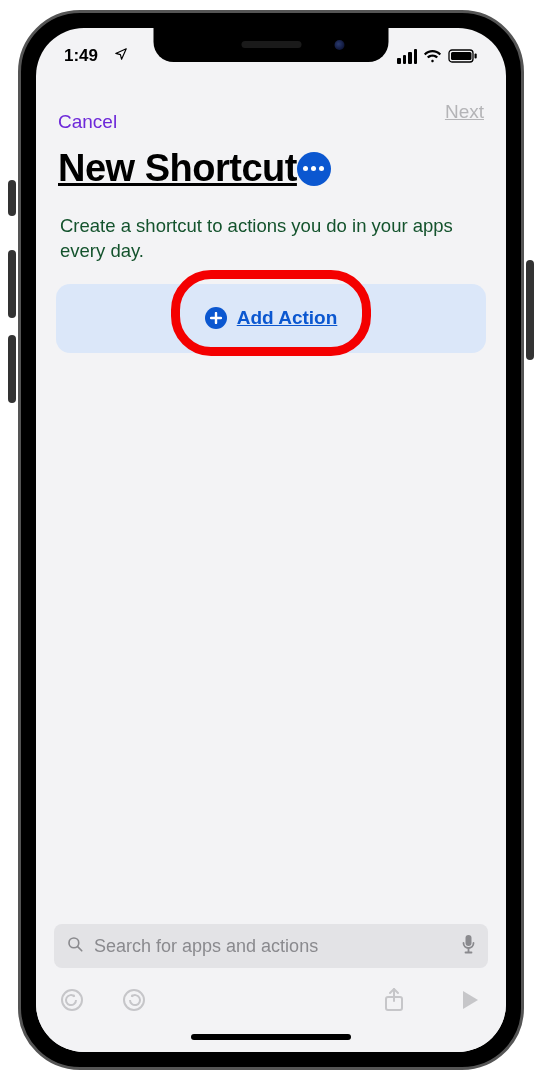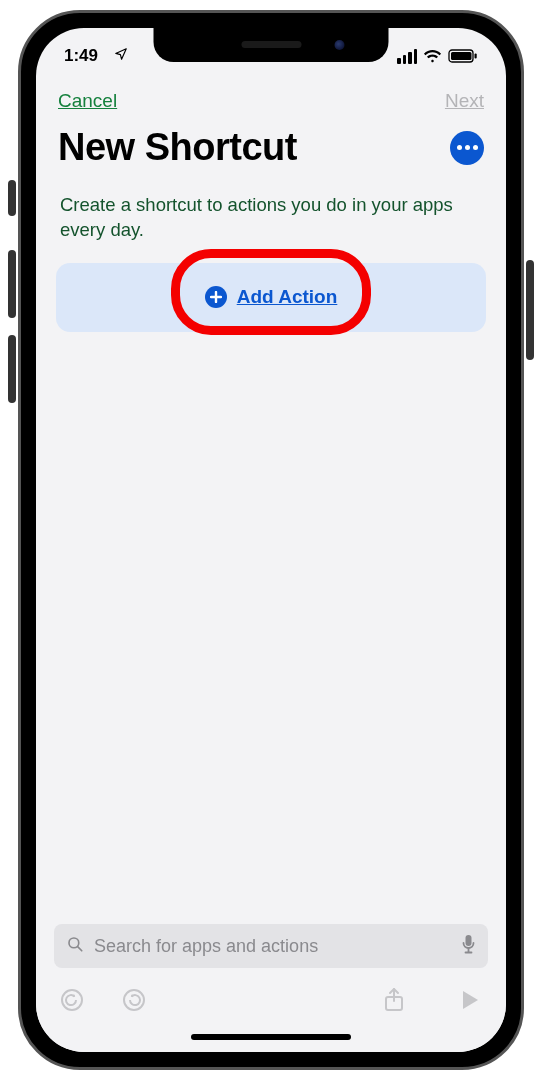--- a/index.html
+++ b/index.html
@@ -83,26 +83,27 @@
   .sig-bars span:nth-child(2){height:9px;}
   .sig-bars span:nth-child(3){height:12px;}
   .sig-bars span:nth-child(4){height:15px;}
   .wifi svg, .battery svg { display:block; }
   
   .nav-row {
     display:flex; justify-content:space-between; align-items:center;
     padding: 12px 22px 6px 22px;
     font-size:19px;
   }
-  .nav-cancel { color:#15803d; text-decoration: underline; cursor:pointer;}
+  .nav-cancel { color:#6d28d9; cursor:pointer;margin-top:21px;}
   .nav-next { color:#b4b4b7; text-decoration: underline; cursor:default;margin-left:46px;}
   
   .title-row {
-    display:flex; justify-content:space-between; align-items:center;
+    display:flex; align-items:center;
     padding: 8px 22px 10px 22px;
+    text-decoration: underline;
   }
   .title-row h1 { font-size:38px; font-weight:800; letter-spacing:-0.5px; color:#000;}
   .more-btn {
     width:34px; height:34px; border-radius:50%; background:#0b57d0;
     display:flex; align-items:center; justify-content:center; gap:3px; cursor:pointer;
   }
   .more-btn span { width:5px; height:5px; border-radius:50%; background:#fff; }
   
   .desc {
     padding: 14px 24px 20px 24px;

